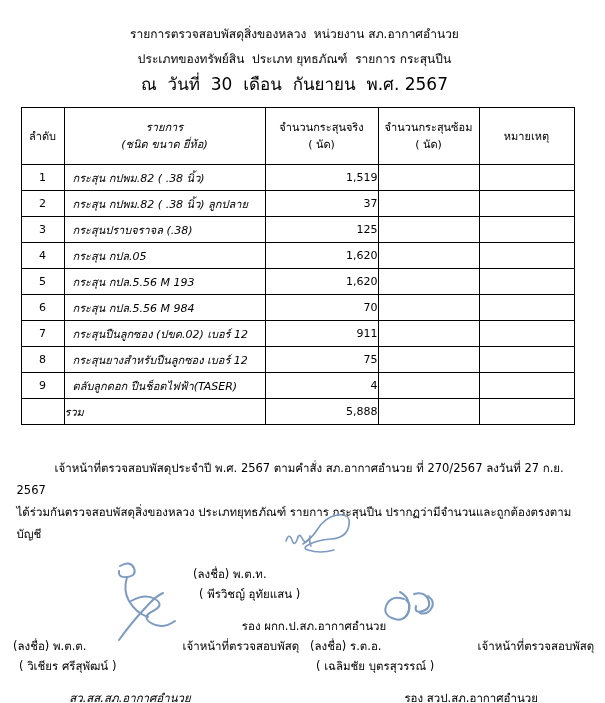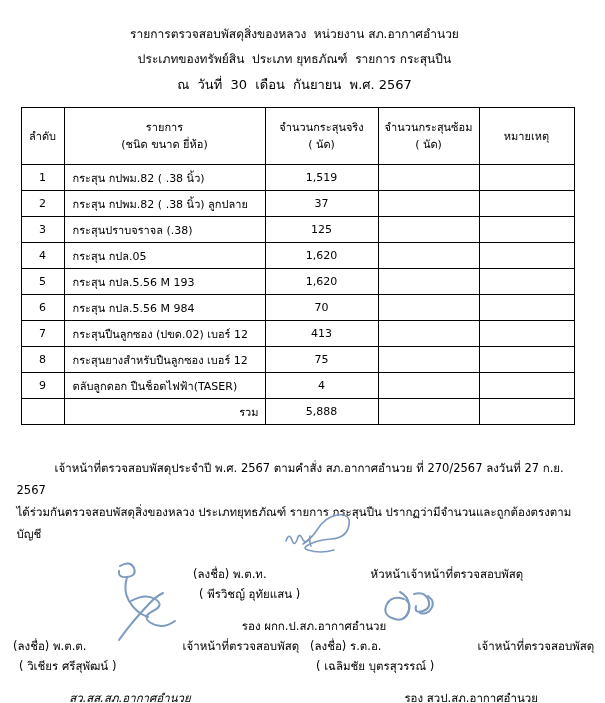--- a/index.html
+++ b/index.html
@@ -28,21 +28,21 @@
   .heading {
     text-align: center;
     padding-top: 22px;
   }
   .heading-line {
     font-size: 12px;
     line-height: 25px;
     white-space: pre;
   }
   .heading-line.date {
-    font-size: 13px;
+    font-size: 17px;
   }
 
   
   .table-wrap {
     margin: 10px auto 0 auto;
     width: 548px;
   }
   table.inventory {
     width: 548px;
     border-collapse: collapse;
@@ -59,28 +59,28 @@
     height: 56px;
     text-align: center;
     font-size: 11px;
     line-height: 17px;
   }
   table.inventory tbody td {
     height: 25px;
     font-size: 11px;
   }
   .col-no    { width: 42px;  text-align: center; }
-  .col-desc  { width: 200px; text-align: left; padding-left: 8px !important; }
-  .col-real  { width: 112px; text-align: center; }
+  .col-desc  { width: 200px; text-align: left; padding-left: 8px !important; font-style: italic; }
+  .col-real  { width: 112px; text-align: right; }
   .col-spare { width: 100px; text-align: center; }
   .col-note  { width: 94px;  text-align: center; }
 
   .hdr-sub { display: block; }
   .total-label {
-    text-align: right;
+    text-align: left;
     padding-right: 6px !important;
     padding-left: 0 !important;
   }
 
   
   .para {
     margin: 32px auto 0 auto;
     width: 556px;
     font-size: 11.5px;
     line-height: 22px;
@@ -229,21 +229,21 @@
           <tr>
             <td class="col-no">6</td>
             <td class="col-desc">กระสุน กปล.5.56 M 984</td>
             <td class="col-real">70</td>
             <td class="col-spare"></td>
             <td class="col-note"></td>
           </tr>
           <tr>
             <td class="col-no">7</td>
             <td class="col-desc">กระสุนปืนลูกซอง  (ปขด.02) เบอร์  12</td>
-            <td class="col-real">413</td>
+            <td class="col-real">911</td>
             <td class="col-spare"></td>
             <td class="col-note"></td>
           </tr>
           <tr>
             <td class="col-no">8</td>
             <td class="col-desc">กระสุนยางสำหรับปืนลูกซอง  เบอร์  12</td>
             <td class="col-real">75</td>
             <td class="col-spare"></td>
             <td class="col-note"></td>
           </tr>
@@ -269,21 +269,20 @@
     <div class="para-line-1">เจ้าหน้าที่ตรวจสอบพัสดุประจำปี พ.ศ. 2567  ตามคำสั่ง สภ.อากาศอำนวย ที่ 270/2567   ลงวันที่  27 ก.ย. 2567</div>
     <div class="para-line-2">ได้ร่วมกันตรวจสอบพัสดุสิ่งของหลวง   ประเภทยุทธภัณฑ์  รายการ กระสุนปืน  ปรากฏว่ามีจำนวนและถูกต้องตรงตามบัญชี</div>
   </div>
 
   <div class="signatures">
 
     <div class="sig-group sig-top">
       <div class="sig-row">
         <span class="sig-prefix">(ลงชื่อ) พ.ต.ท.</span>
         <span class="sig-gap sig-gap-top"></span>
-        <span class="sig-role">หัวหน้าเจ้าหน้าที่ตรวจสอบพัสดุ</span>
       </div>
       <div class="sig-name sig-name-top">( พีรวิชญ์  อุทัยแสน )</div>
       <div class="sig-unit sig-unit-top">รอง ผกก.ป.สภ.อากาศอำนวย</div>
     </div>
 
     <div class="sig-group sig-left">
       <div class="sig-row">
         <span class="sig-prefix">(ลงชื่อ) พ.ต.ต.</span>
         <span class="sig-gap sig-gap-left"></span>
         <span class="sig-role">เจ้าหน้าที่ตรวจสอบพัสดุ</span>

